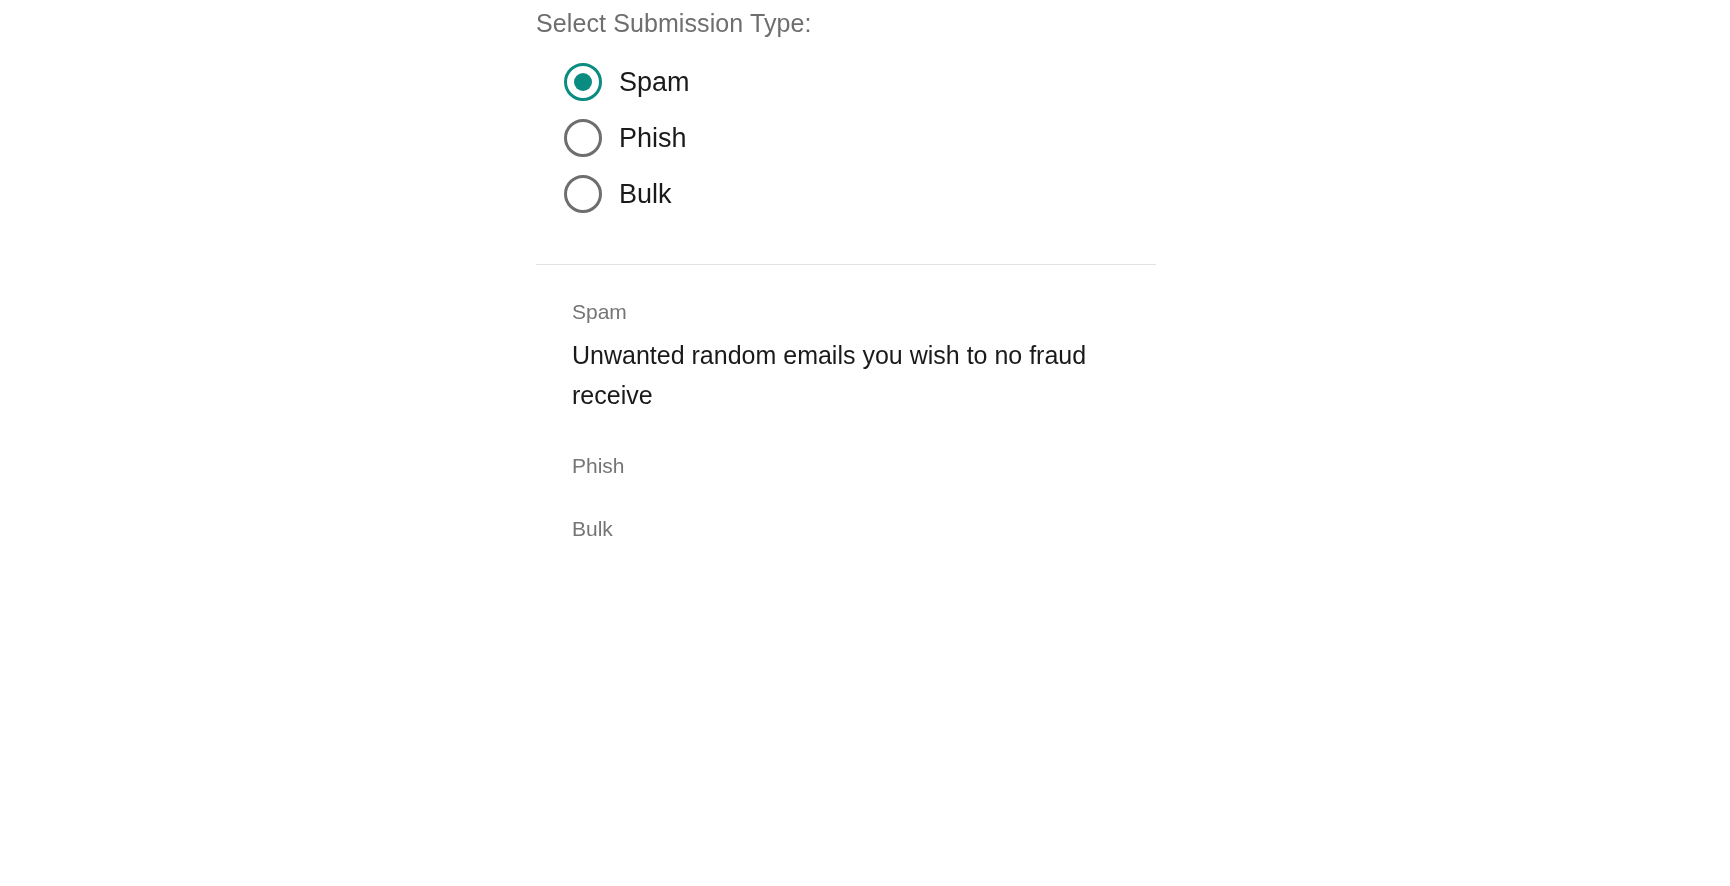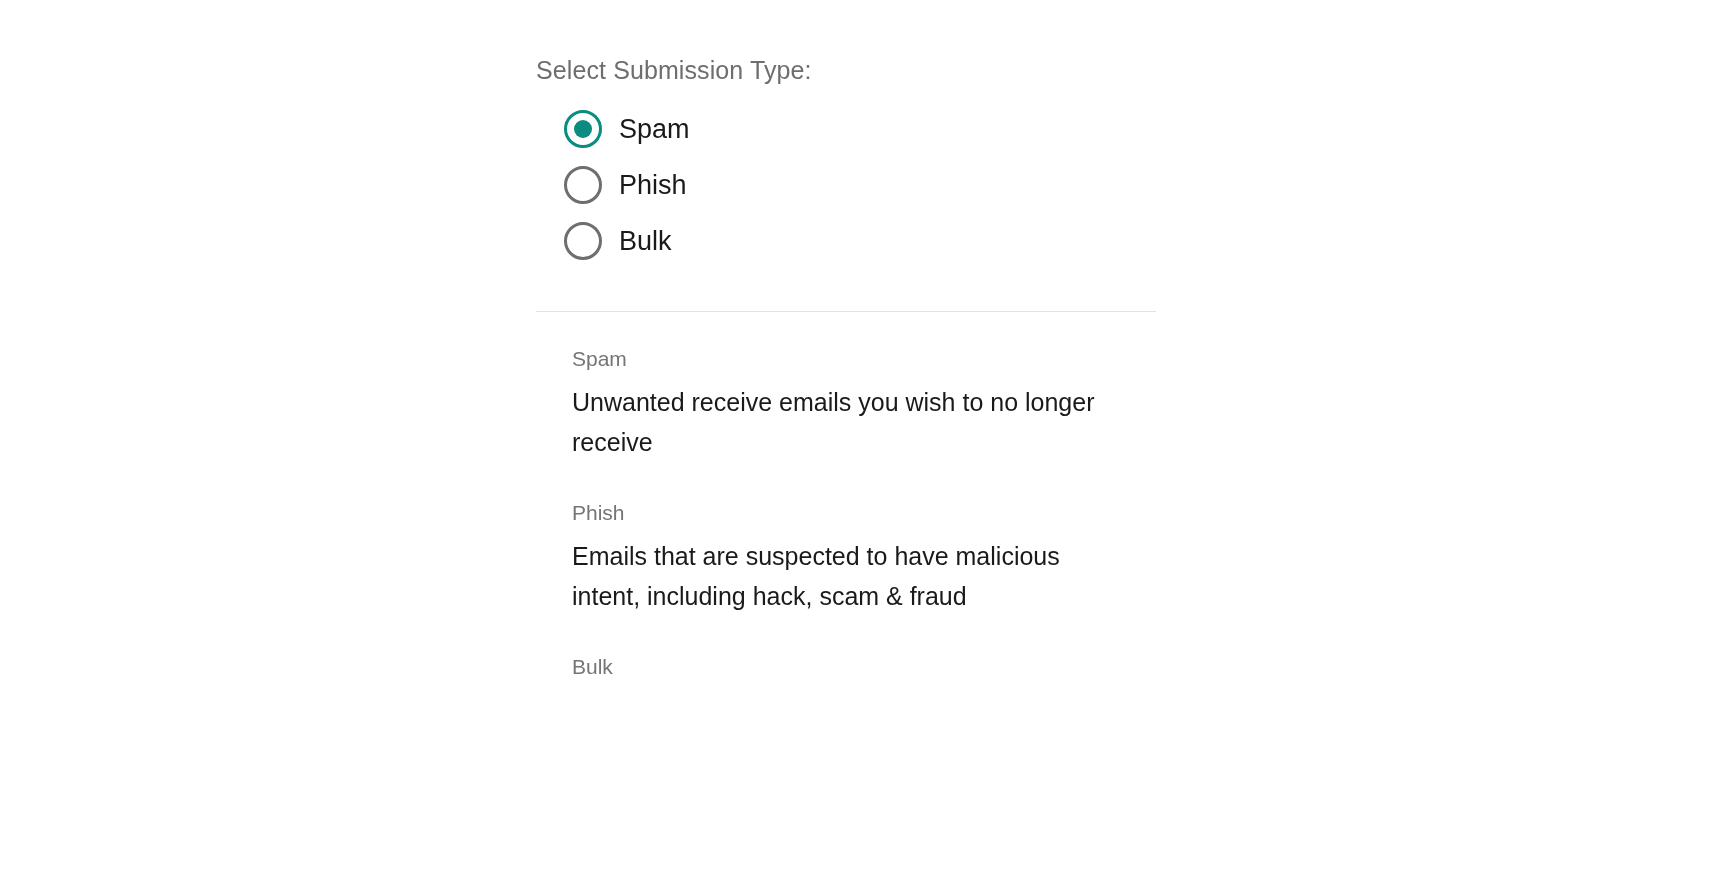--- a/index.html
+++ b/index.html
@@ -25,21 +25,20 @@
     left: 536px;
     top: 0;
     width: 660px;
   }
   .section-label {
     font-size: 25px;
     color: #6e6e6e;
     line-height: 1.2;
     padding-top: 8px;
     letter-spacing: 0.1px;
-    margin-top: 47px;
   }
   .radio-group {
     margin-top: 16px;
   }
   .radio-row {
     display: flex;
     align-items: center;
     height: 56px;
     margin-left: 28px;
   }
@@ -132,26 +131,25 @@
       </div>
 
     </div>
 
     <div class="divider"></div>
 
     <div class="descriptions">
 
       <div class="desc-block">
         <div class="desc-title">Spam</div>
-        <div class="desc-body">Unwanted receive emails you wish to no longer receive</div>
+        <div class="desc-body">Unwanted random emails you wish to no fraud receive</div>
       </div>
 
       <div class="desc-block">
         <div class="desc-title">Phish</div>
-        <div class="desc-body">Emails that are suspected to have malicious intent, including hack, scam &amp; fraud</div>
       </div>
 
       <div class="desc-block">
         <div class="desc-title">Bulk</div>
       </div>
 
     </div>
 
   </div>
 </div>

